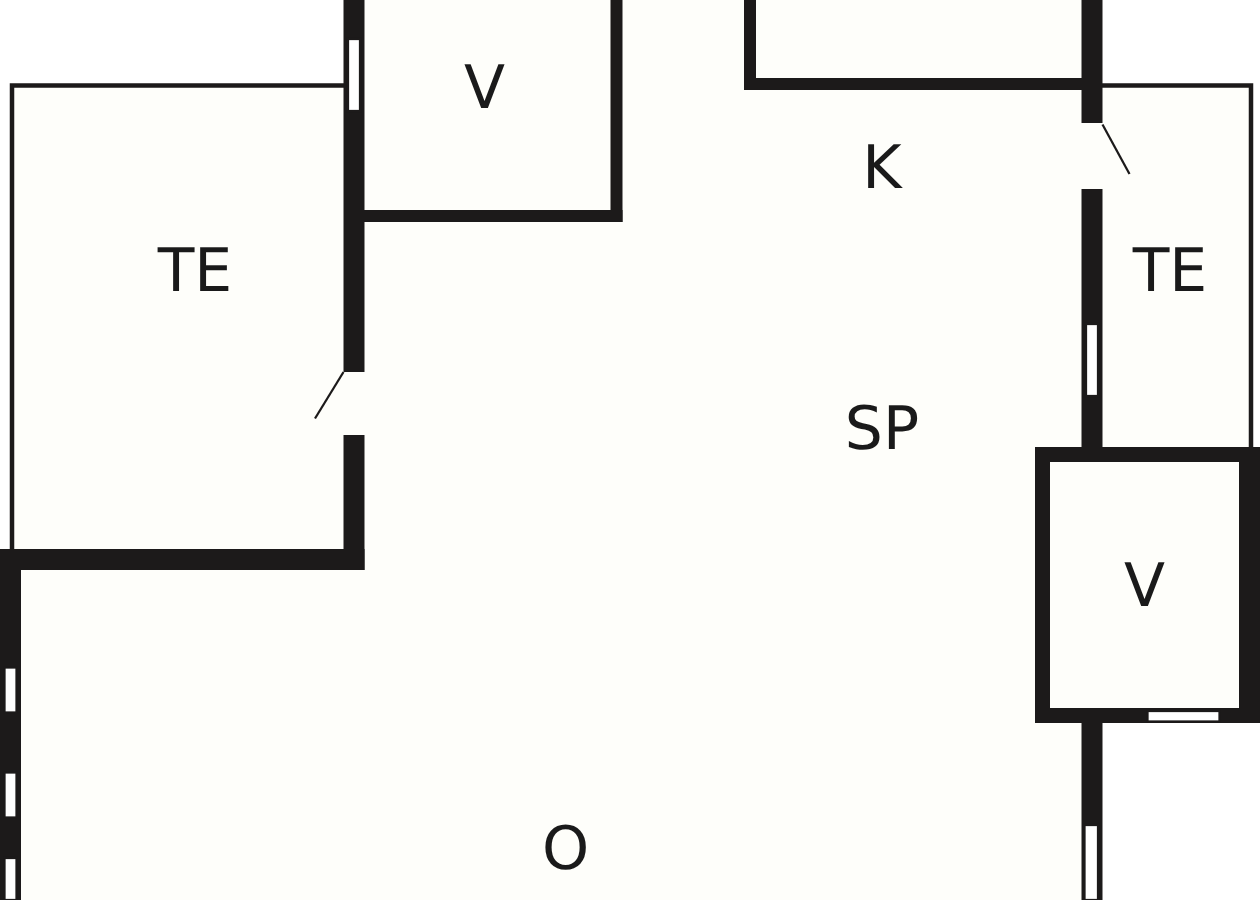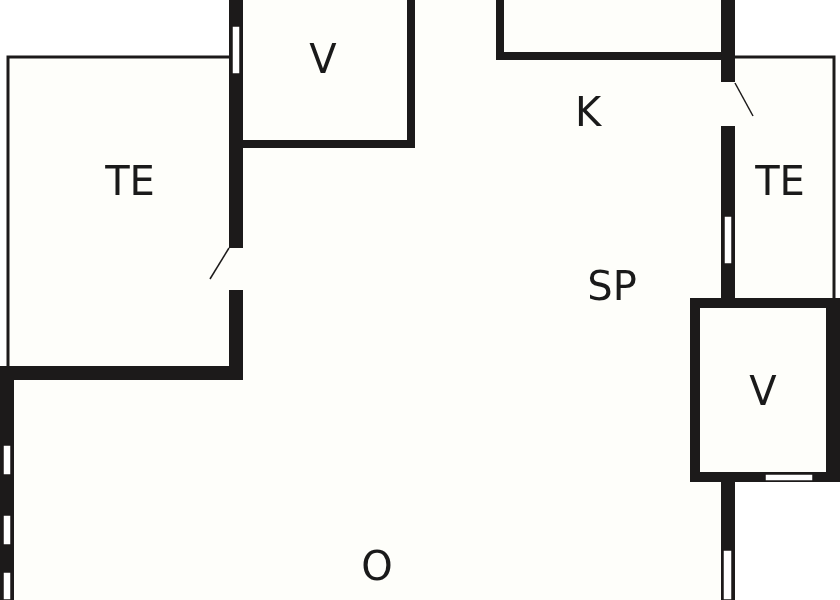--- a/index.html
+++ b/index.html
@@ -67,16 +67,16 @@
     <rect x="721" y="82" width="14" height="44" fill="#fefefa"></rect>
     <line x1="735" y1="83" x2="753" y2="116" stroke="#1c1a1a" stroke-width="1.5"></line>
   </g>
 </svg>
 
 <div>
   <span class="room-label" style="left:130px;top:181px">TE</span>
   <span class="room-label" style="left:323px;top:59px">V</span>
   <span class="room-label" style="left:588px;top:112px">K</span>
   <span class="room-label" style="left:780px;top:181px">TE</span>
-  <span class="room-label" style="left:612px;top:286px">SP</span>
+  <span class="room-label" style="left:588px;top:286px">SP</span>
   <span class="room-label" style="left:763px;top:391px">V</span>
   <span class="room-label" style="left:377px;top:566px">O</span>
 </div>
 
 </body></html>

